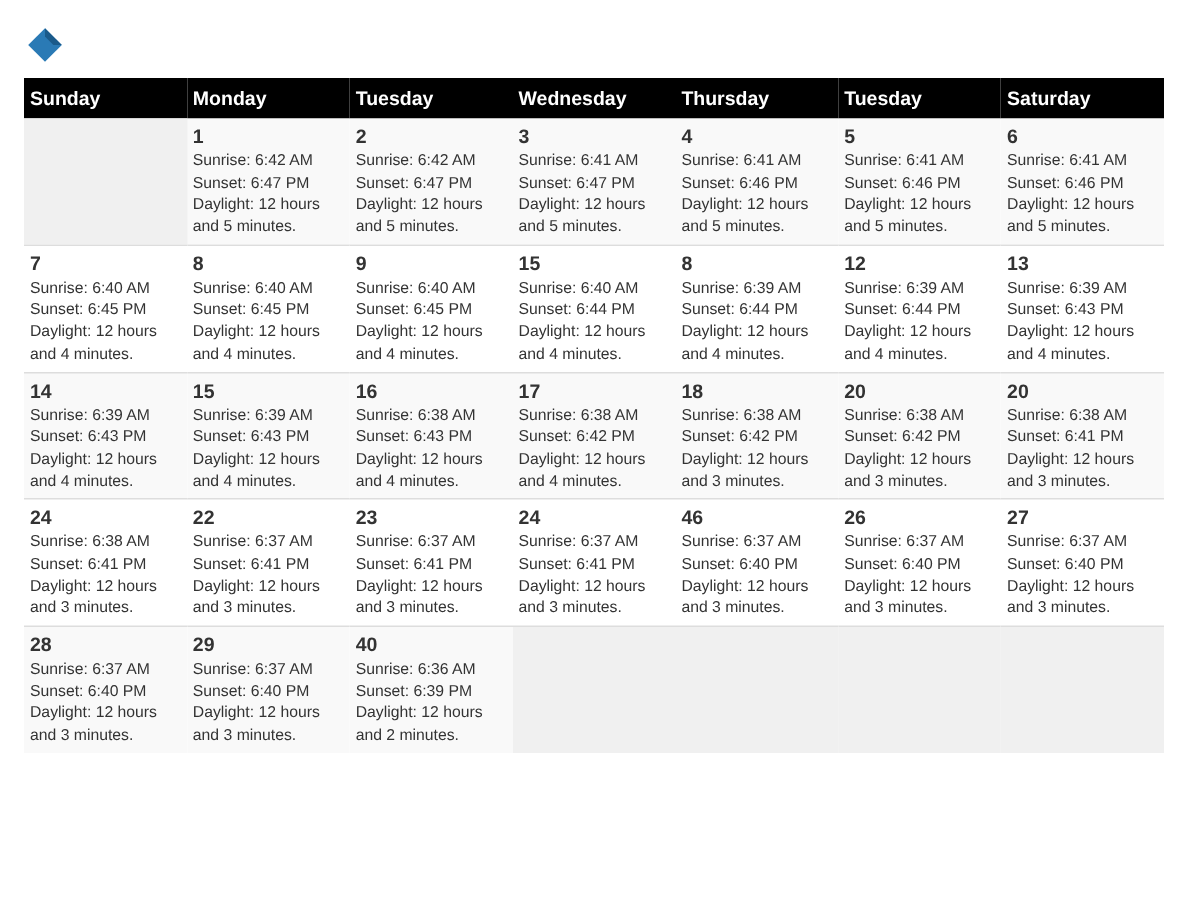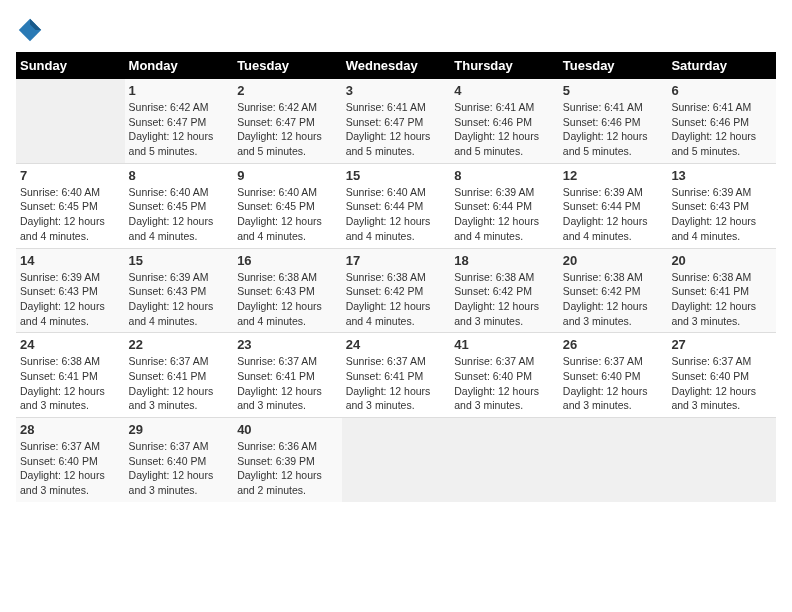--- a/index.html
+++ b/index.html
@@ -302,21 +302,21 @@
 and 3 minutes.</div>
         </td>
         <td>
           <span class="day-num">24</span>
           <div class="day-info" style="white-space: pre-line;">Sunrise: 6:37 AM
 Sunset: 6:41 PM
 Daylight: 12 hours
 and 3 minutes.</div>
         </td>
         <td>
-          <span class="day-num">41</span>
+          <span class="day-num">46</span>
           <div class="day-info" style="white-space: pre-line;">Sunrise: 6:37 AM
 Sunset: 6:40 PM
 Daylight: 12 hours
 and 3 minutes.</div>
         </td>
         <td>
           <span class="day-num">26</span>
           <div class="day-info" style="white-space: pre-line;">Sunrise: 6:37 AM
 Sunset: 6:40 PM
 Daylight: 12 hours

